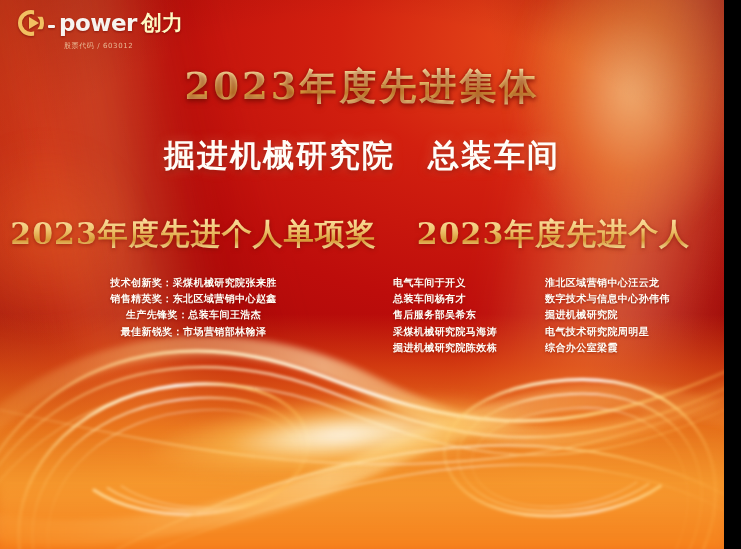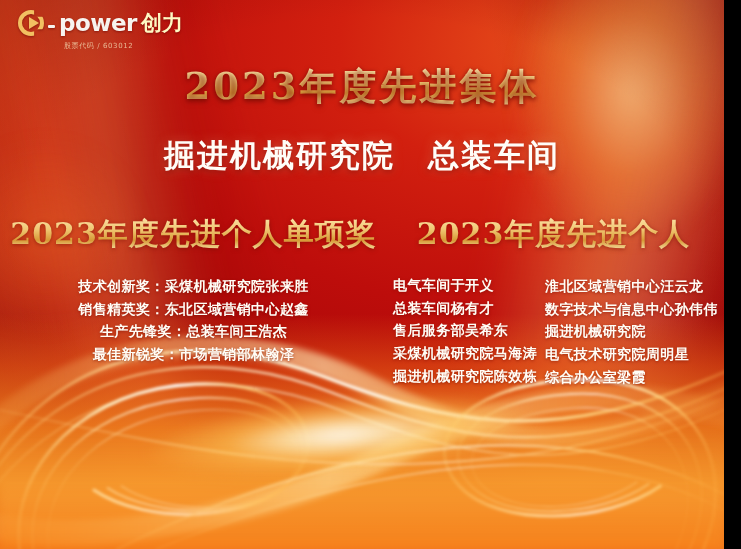--- a/index.html
+++ b/index.html
@@ -259,21 +259,21 @@
     color: transparent;
     filter: drop-shadow(0 1px 2px rgba(110,10,0,0.55));
     white-space: nowrap;
   }
 
   .names {
     margin-top: 20px;
   }
   .name-line {
     font-family: "DejaVu Serif", "Liberation Serif", serif;
-    font-size: 14px;
+    font-size: 10px;
     font-weight: bold;
     letter-spacing: 0.4px;
     color: #fffdf6;
     text-shadow: 0 1px 3px rgba(120,15,0,0.6);
     line-height: 1.62;
     white-space: nowrap;
   }
   .col-left .names { text-align: center; }
   .col-right .names { padding-left: 10px; }
 

